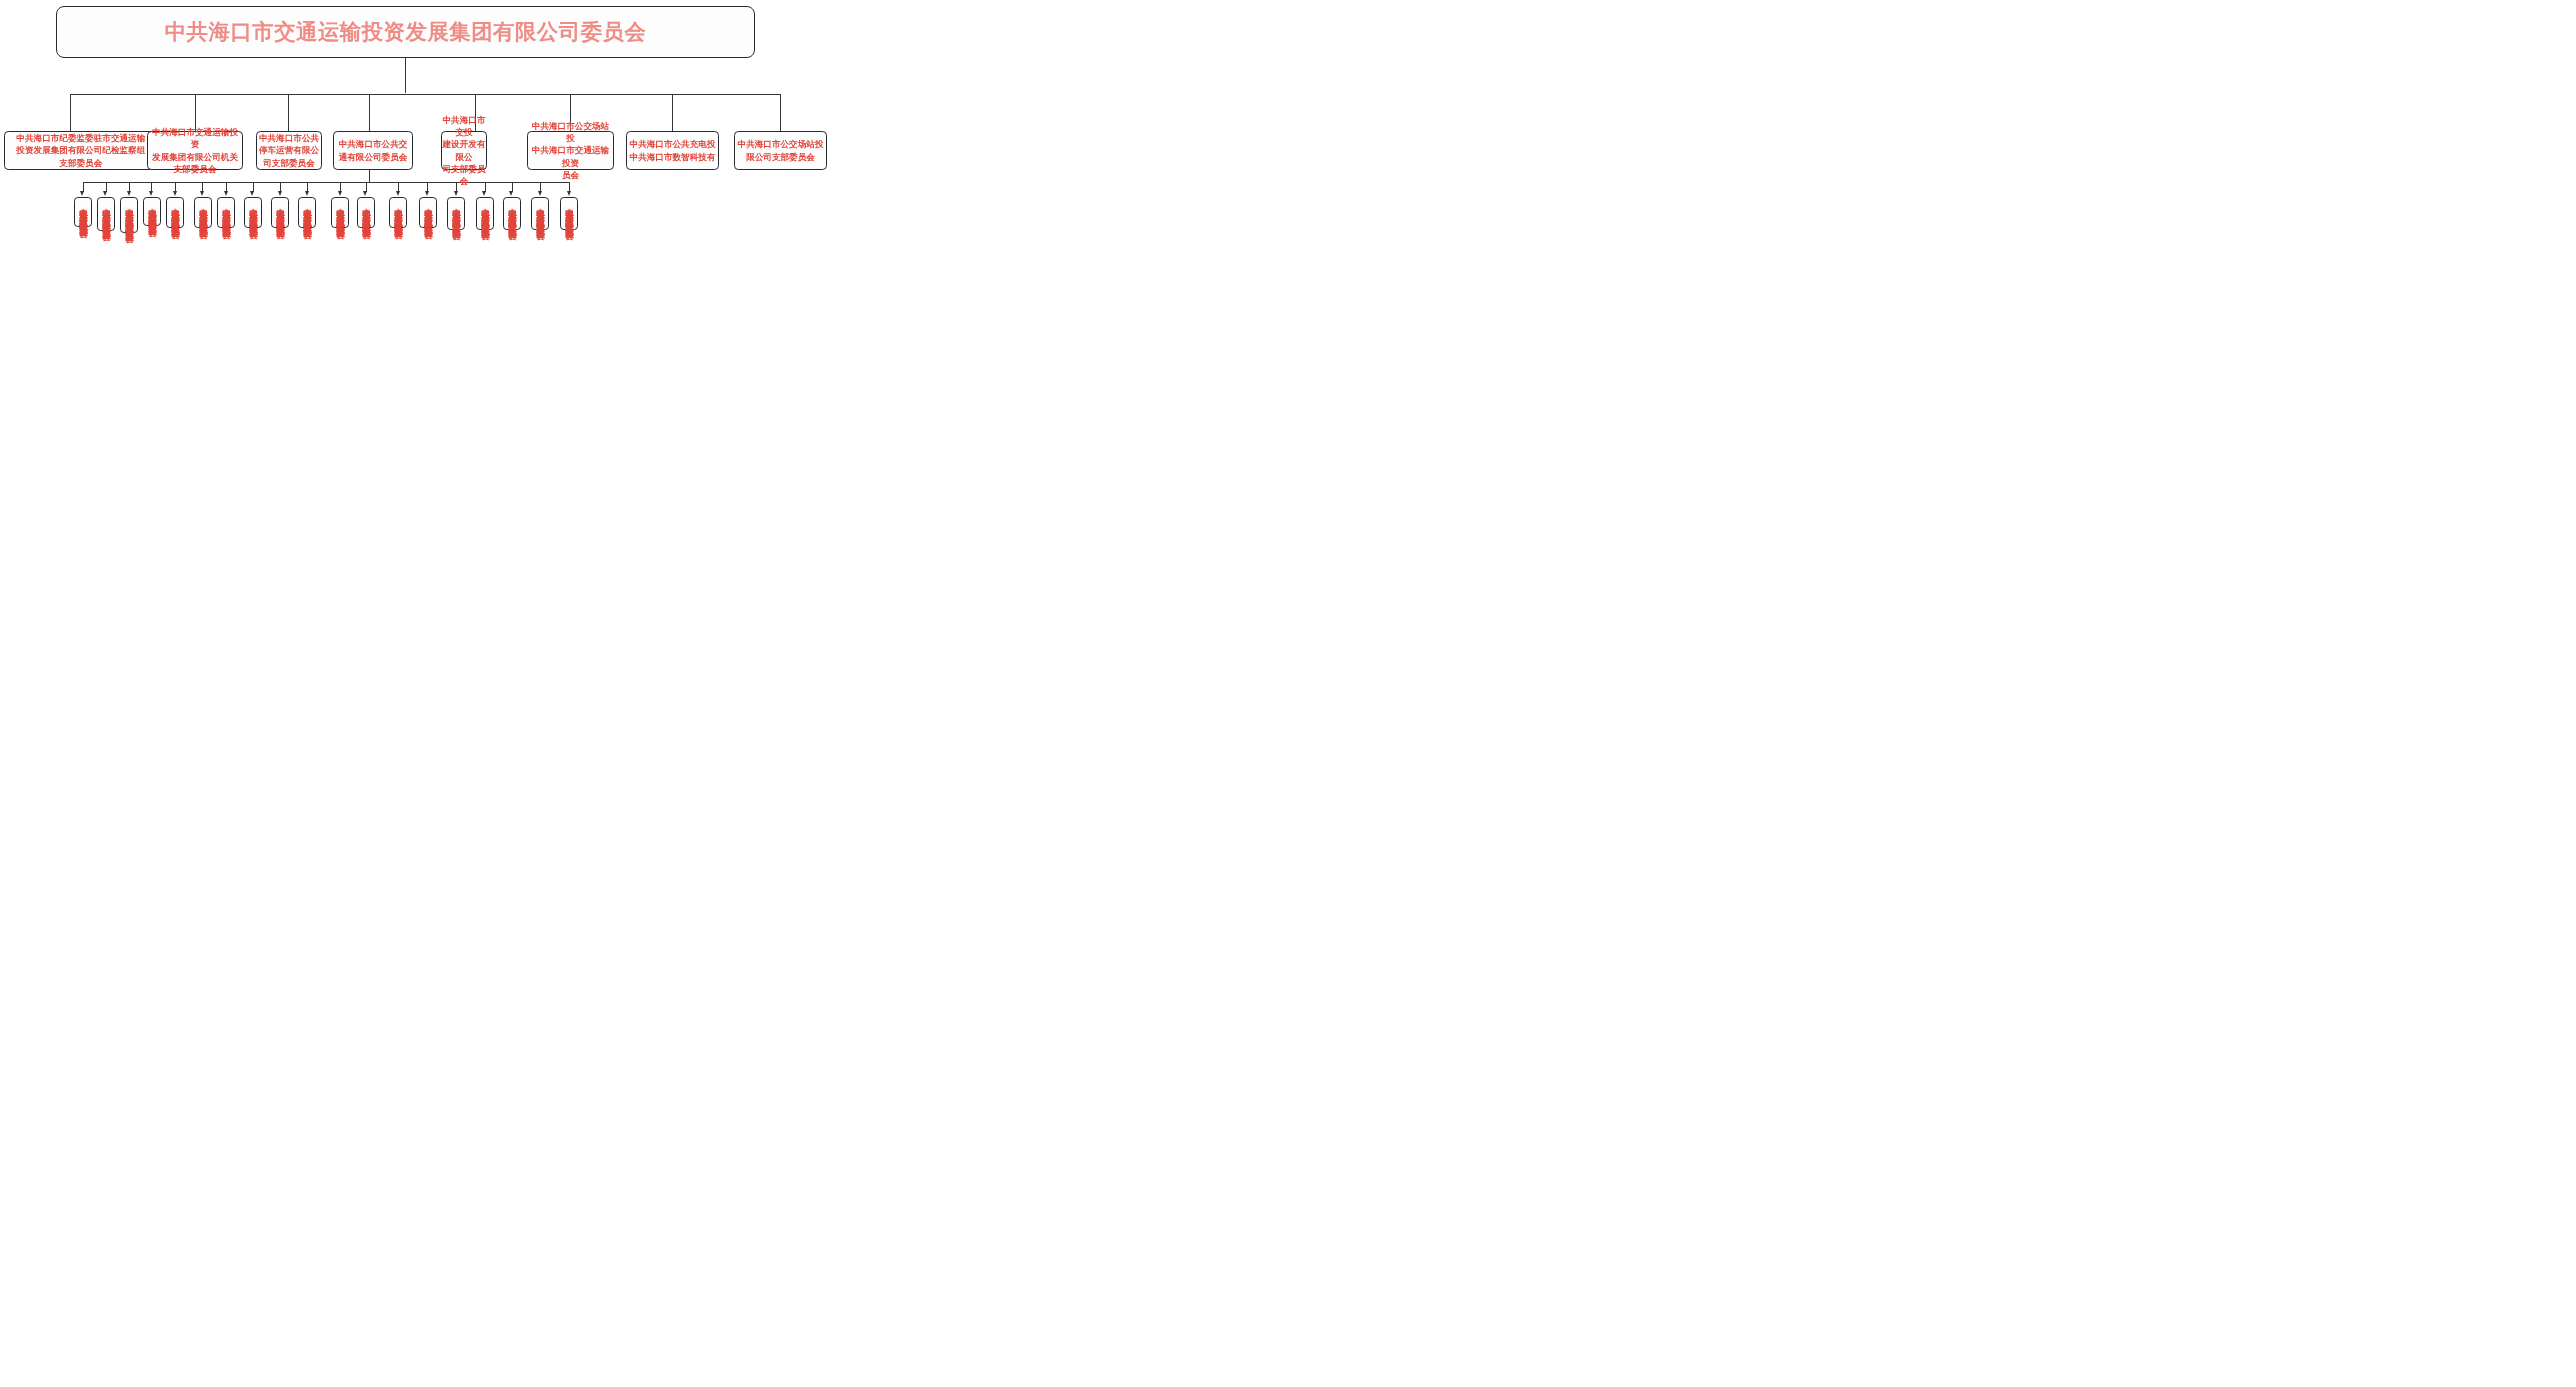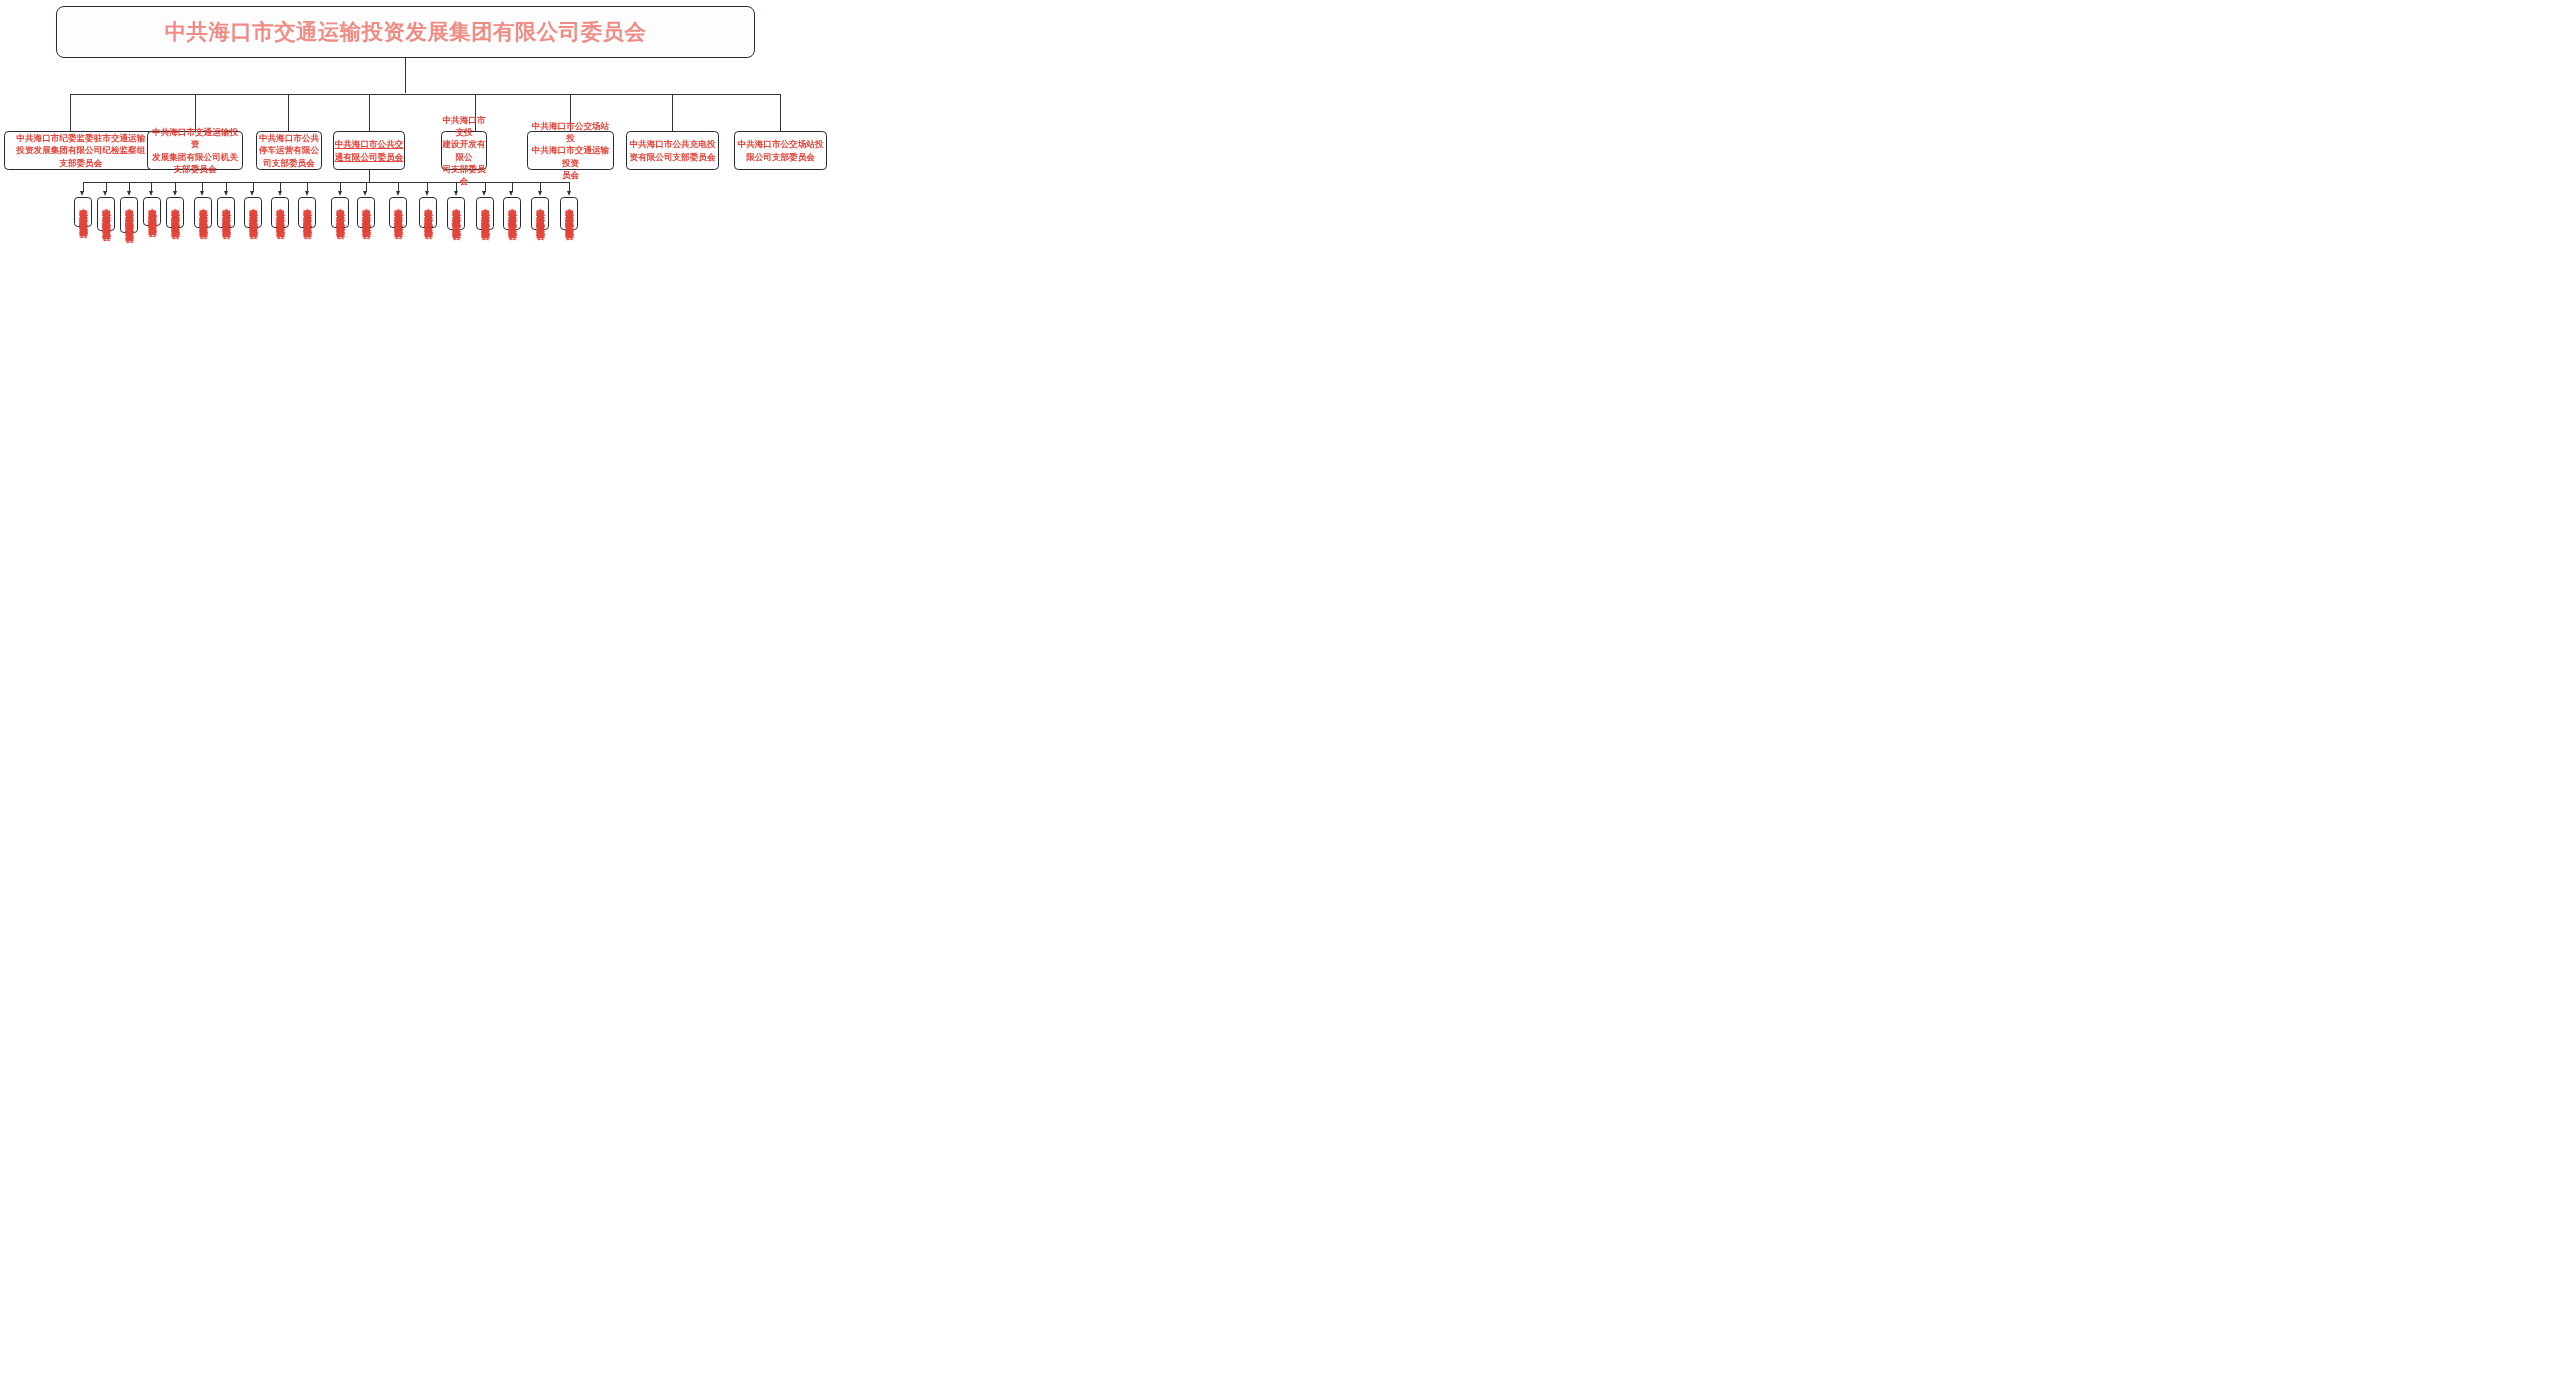--- a/index.html
+++ b/index.html
@@ -118,30 +118,30 @@
   <div id="l2-layer">
       <div class="node l2-box" style="left: 3.8px; width: 154px; color: rgb(226, 68, 58); border-color: rgb(38, 43, 51);"><span>中共海口市纪委监委驻市交通运输
 投资发展集团有限公司纪检监察组
 支部委员会</span></div>
       <div class="node l2-box" style="left: 147px; width: 96px; color: rgb(226, 68, 58); border-color: rgb(38, 43, 51);"><span>中共海口市交通运输投资
 发展集团有限公司机关
 支部委员会</span></div>
       <div class="node l2-box" style="left: 256px; width: 66px; color: rgb(226, 68, 58); border-color: rgb(38, 43, 51);"><span>中共海口市公共
 停车运营有限公
 司支部委员会</span></div>
-      <div class="node l2-box" style="left: 333px; width: 72px; color: rgb(226, 68, 58); border-color: rgb(38, 43, 51); text-decoration: underline;"><span>中共海口市公共交
+      <div class="node l2-box" style="left: 333px; width: 80px; color: rgb(226, 68, 58); border-color: rgb(38, 43, 51);"><span>中共海口市公共交
 通有限公司委员会</span></div>
       <div class="node l2-box" style="left: 441px; width: 46px; color: rgb(226, 68, 58); border-color: rgb(38, 43, 51);"><span>中共海口市交投
 建设开发有限公
 司支部委员会</span></div>
       <div class="node l2-box" style="left: 527px; width: 87px; color: rgb(226, 68, 58); border-color: rgb(38, 43, 51);"><span>中共海口市公交场站投
 中共海口市交通运输投资
 员会</span></div>
       <div class="node l2-box" style="left: 626px; width: 93px; color: rgb(226, 68, 58); border-color: rgb(38, 43, 51);"><span>中共海口市公共充电投
-资有限公司支部委员会</span></div>
+中共海口市数智科技有</span></div>
       <div class="node l2-box" style="left: 734px; width: 93px; color: rgb(226, 68, 58); border-color: rgb(38, 43, 51);"><span>中共海口市公交场站投
 限公司支部委员会</span></div>
     </div>
   <div id="l3-layer">
       <div class="node l3-box" style="left: 74px; color: rgb(226, 68, 58); border-color: rgb(38, 43, 51);">中共海口市公共交通有限公司机关支部委员会</div>
       <div class="node l3-box" style="left: 97px; color: rgb(226, 68, 58); border-color: rgb(38, 43, 51);">中共海口市公共交通有限公司维修分公司支部委员会</div>
       <div class="node l3-box" style="left: 120px; color: rgb(226, 68, 58); border-color: rgb(38, 43, 51);">中共海口市公共交通有限公司椰城出租分公司支部委员会</div>
       <div class="node l3-box" style="left: 143px; color: rgb(226, 68, 58); border-color: rgb(38, 43, 51);">中共海口公交新月汽车有限公司支部委员会</div>
       <div class="node l3-box" style="left: 166px; color: rgb(226, 68, 58); border-color: rgb(38, 43, 51);">中共海口市公共交通有限公司一车队支部委员会</div>
       <div class="node l3-box" style="left: 194px; color: rgb(226, 68, 58); border-color: rgb(38, 43, 51);">中共海口市公共交通有限公司二车队支部委员会</div>

